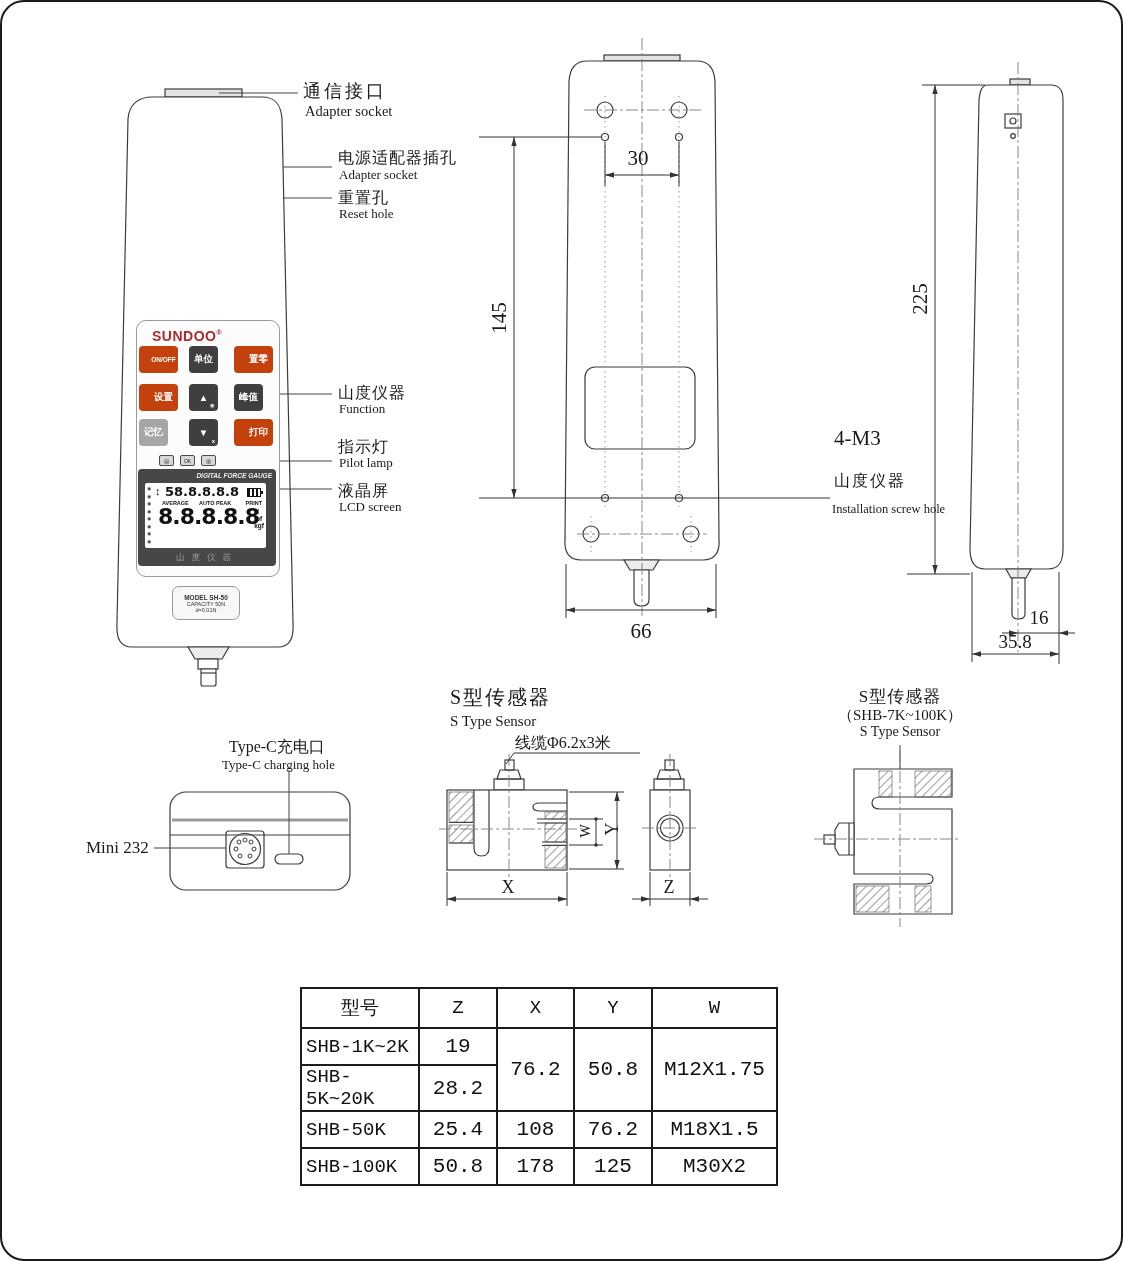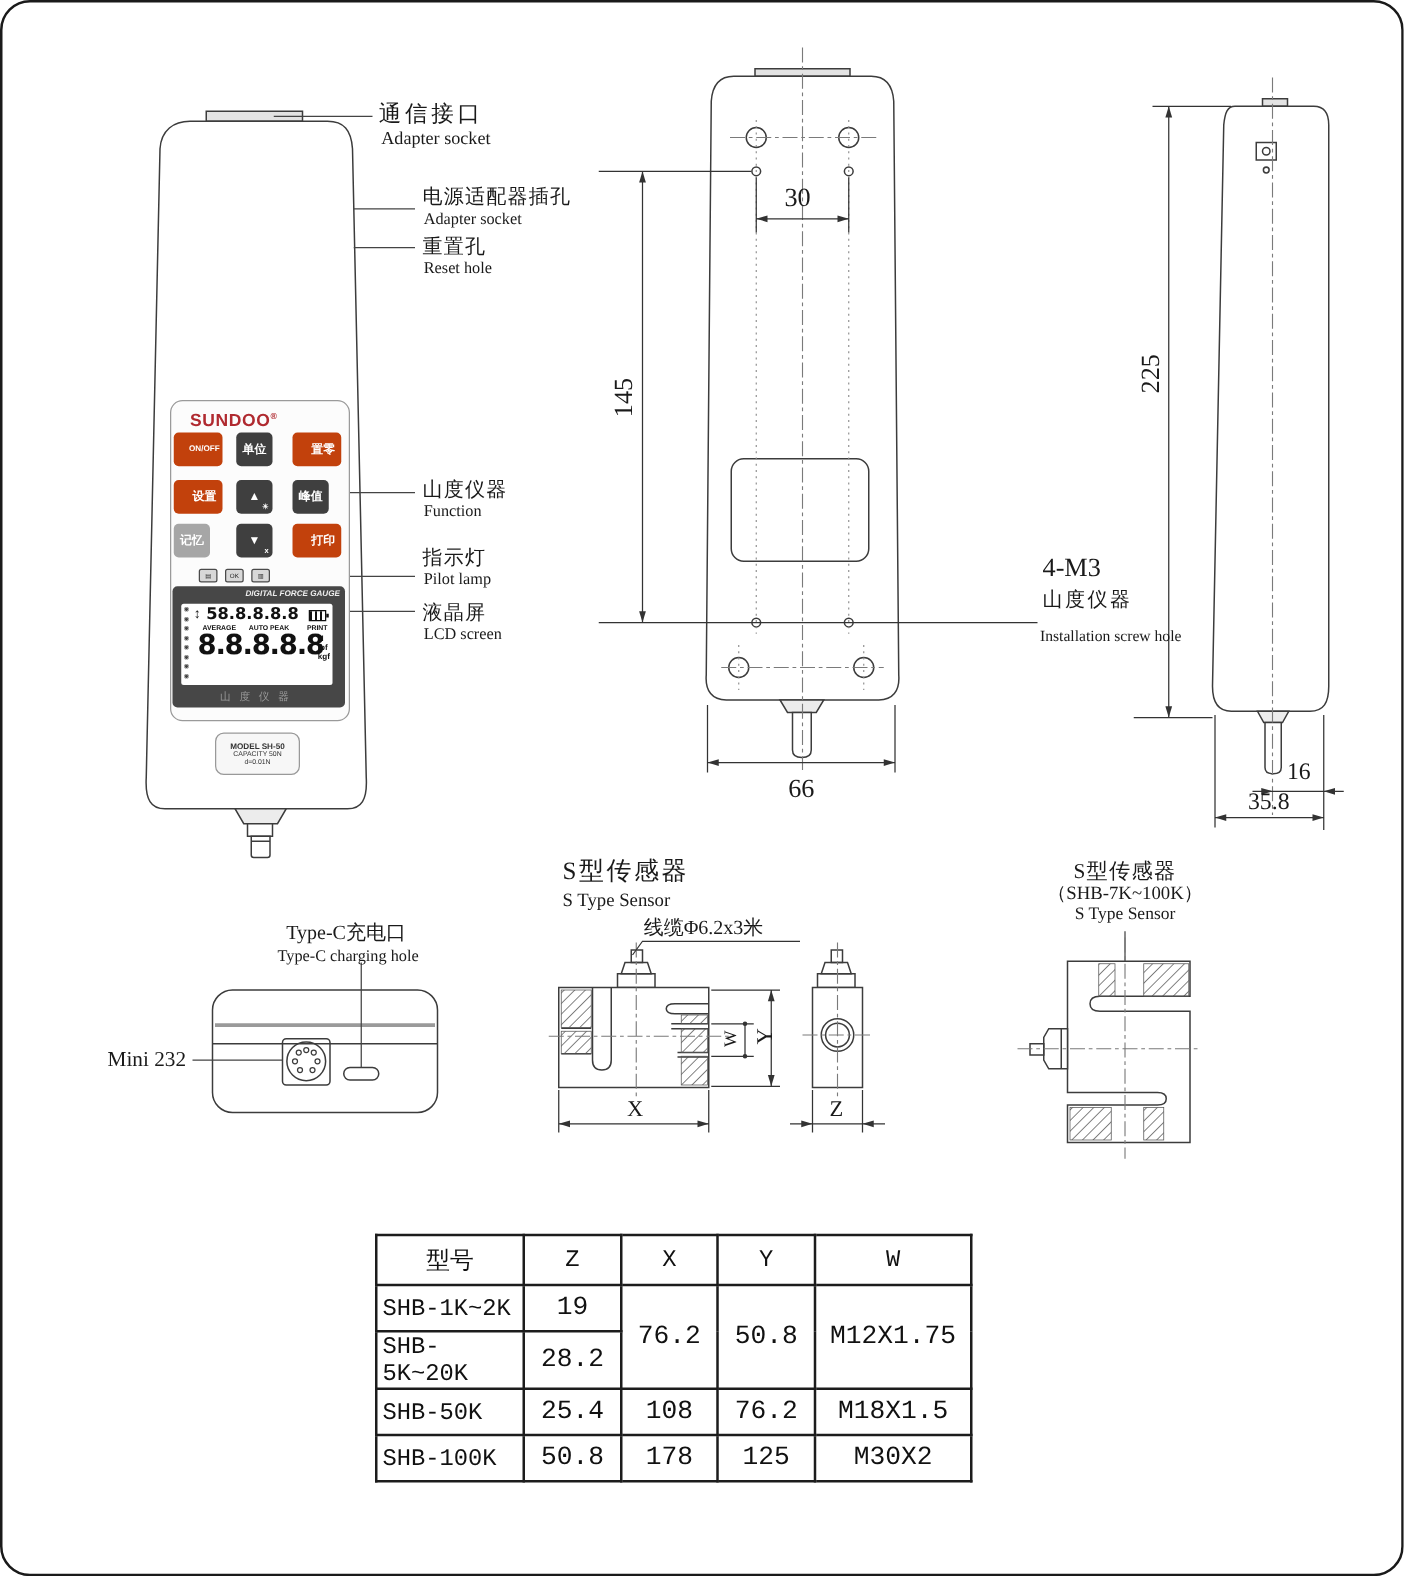--- a/index.html
+++ b/index.html
@@ -312,21 +312,21 @@
 <div class="lbl en" style="left:337px;top:166px">Adapter socket</div>
 <div class="lbl zh" style="left:336px;top:187px">重置孔</div>
 <div class="lbl en" style="left:337px;top:205px">Reset hole</div>
 <div class="lbl zh" style="left:336px;top:382px">山度仪器</div>
 <div class="lbl en" style="left:337px;top:400px">Function</div>
 <div class="lbl zh" style="left:336px;top:436px">指示灯</div>
 <div class="lbl en" style="left:337px;top:454px">Pilot lamp</div>
 <div class="lbl zh" style="left:336px;top:480px">液晶屏</div>
 <div class="lbl en" style="left:337px;top:498px">LCD screen</div>
 
-<div class="lbl" style="left:832px;top:440px;font-size:21px">4-M3</div>
+<div class="lbl" style="left:832px;top:424px;font-size:21px">4-M3</div>
 <div class="lbl zh" style="left:832px;top:470px;font-size:16px;letter-spacing:2px">山度仪器</div>
 <div class="lbl" style="left:830px;top:500px;font-size:12.5px">Installation screw hole</div>
 
 <div class="lbl" style="left:227px;top:736px;font-size:16px">Type-C充电口</div>
 <div class="lbl" style="left:220px;top:756px;font-size:13px">Type-C charging hole</div>
 <div class="lbl" style="left:84px;top:836px;font-size:17px">Mini 232</div>
 
 <div class="lbl" style="left:448px;top:684px;font-size:20px;letter-spacing:2px">S型传感器</div>
 <div class="lbl" style="left:448px;top:711px;font-size:15px">S Type Sensor</div>
 <div class="lbl" style="left:513px;top:732px;font-size:16px">线缆Φ6.2x3米</div>

